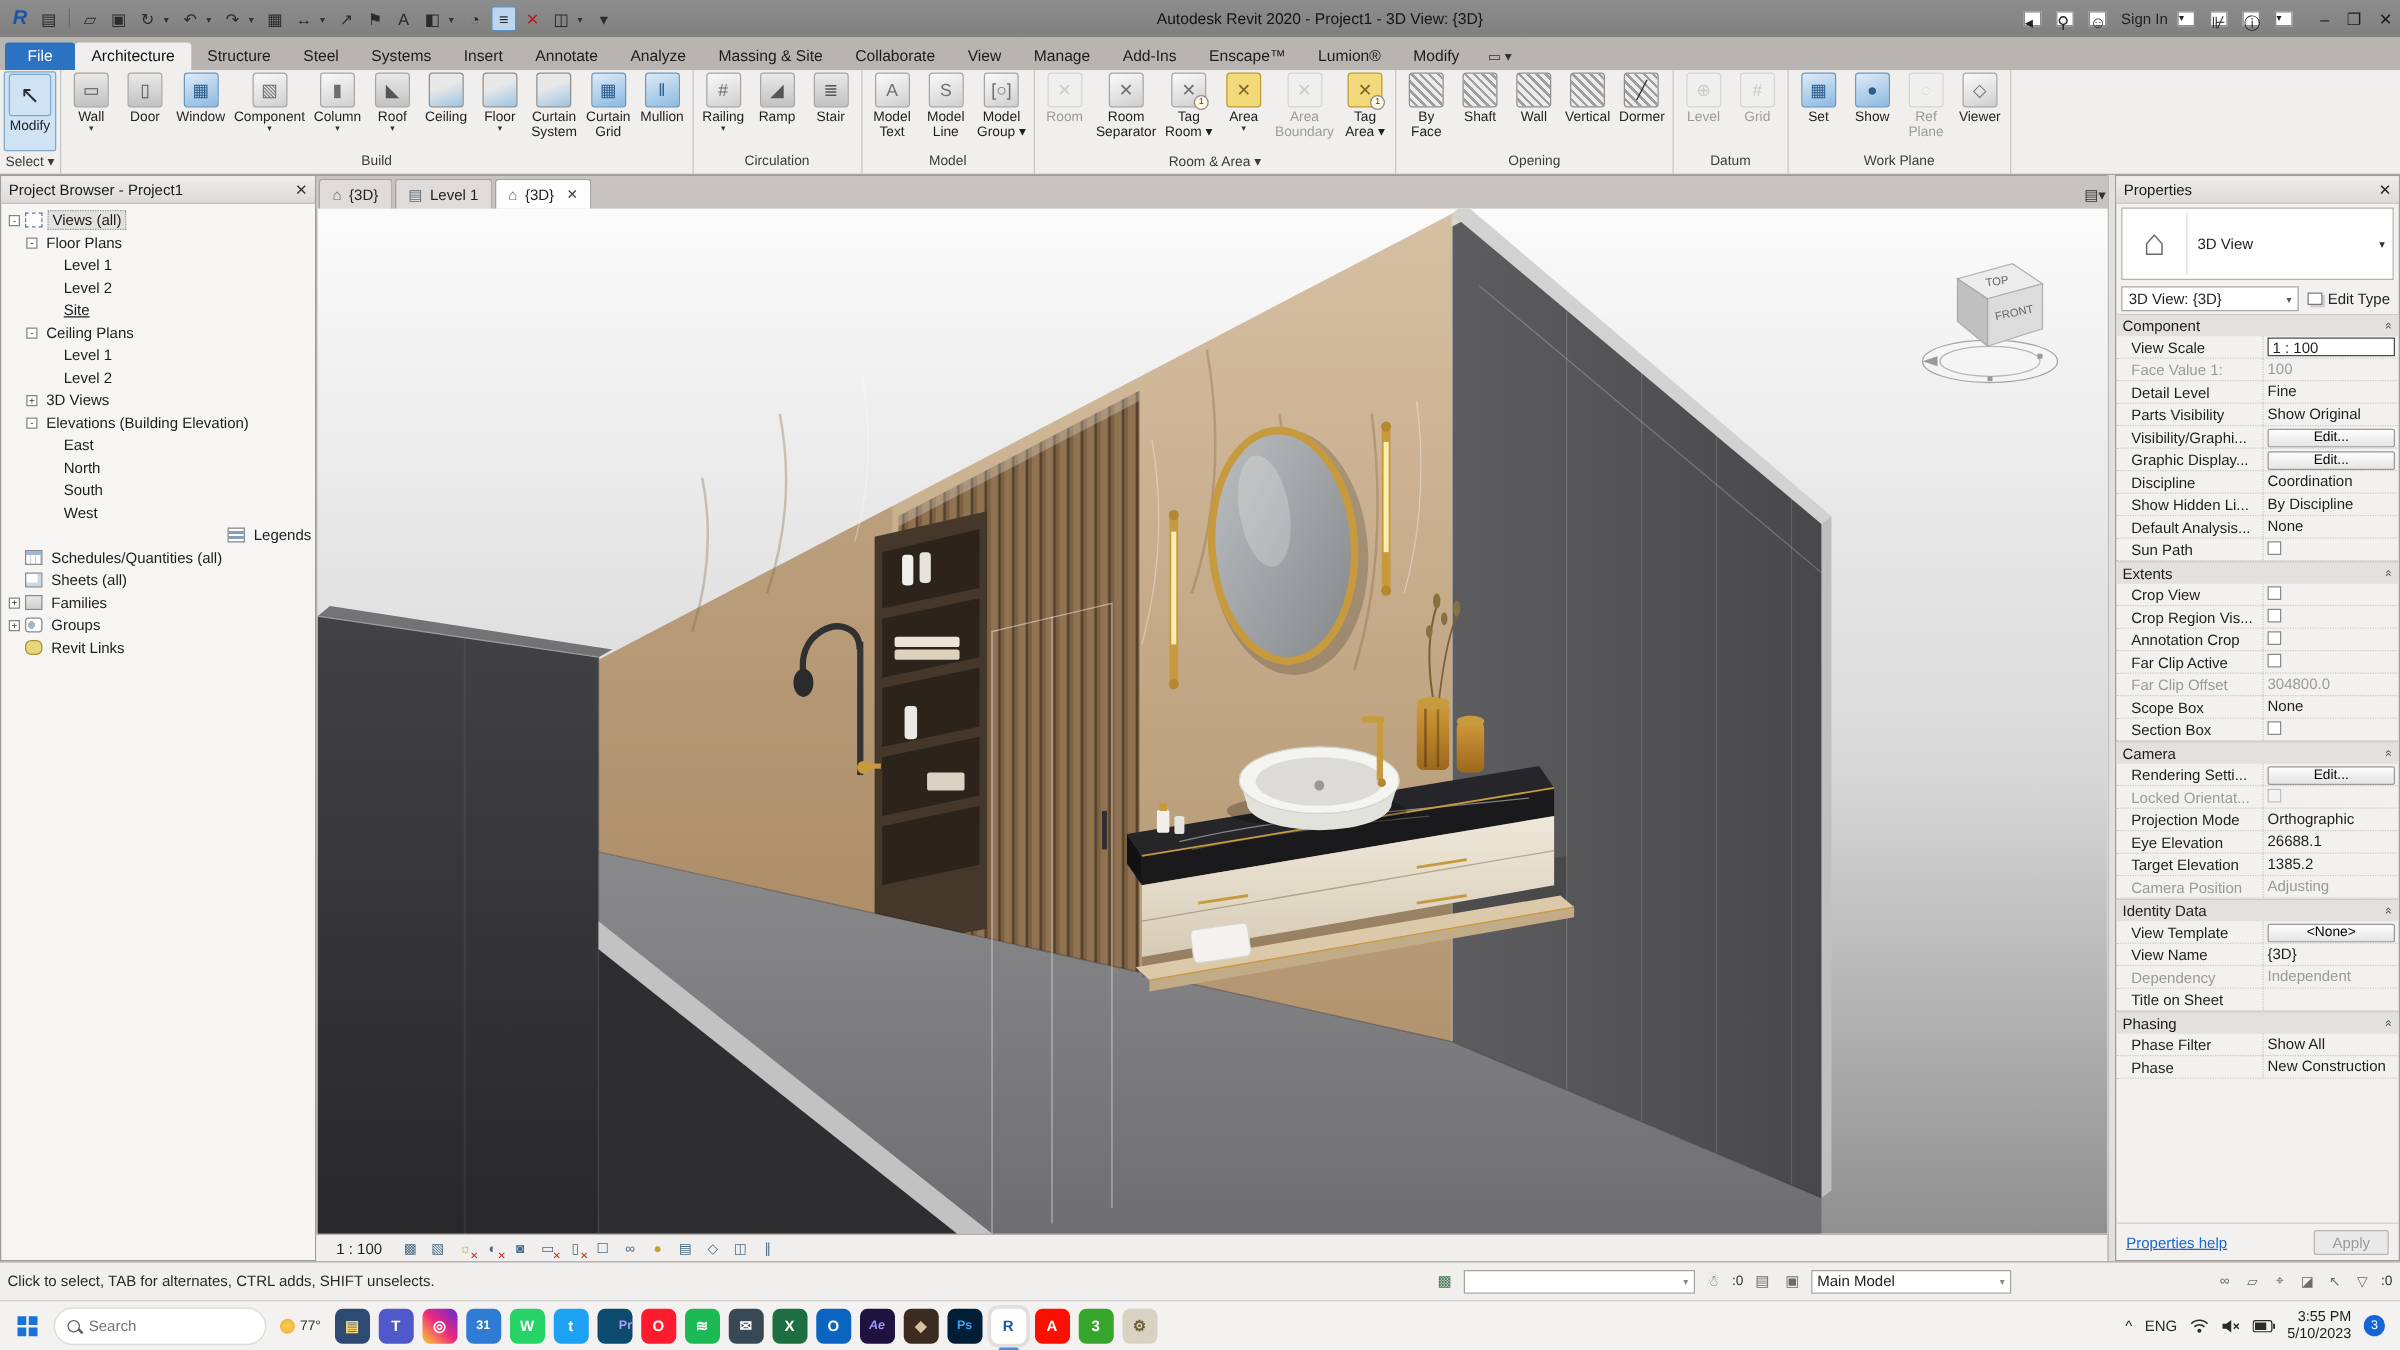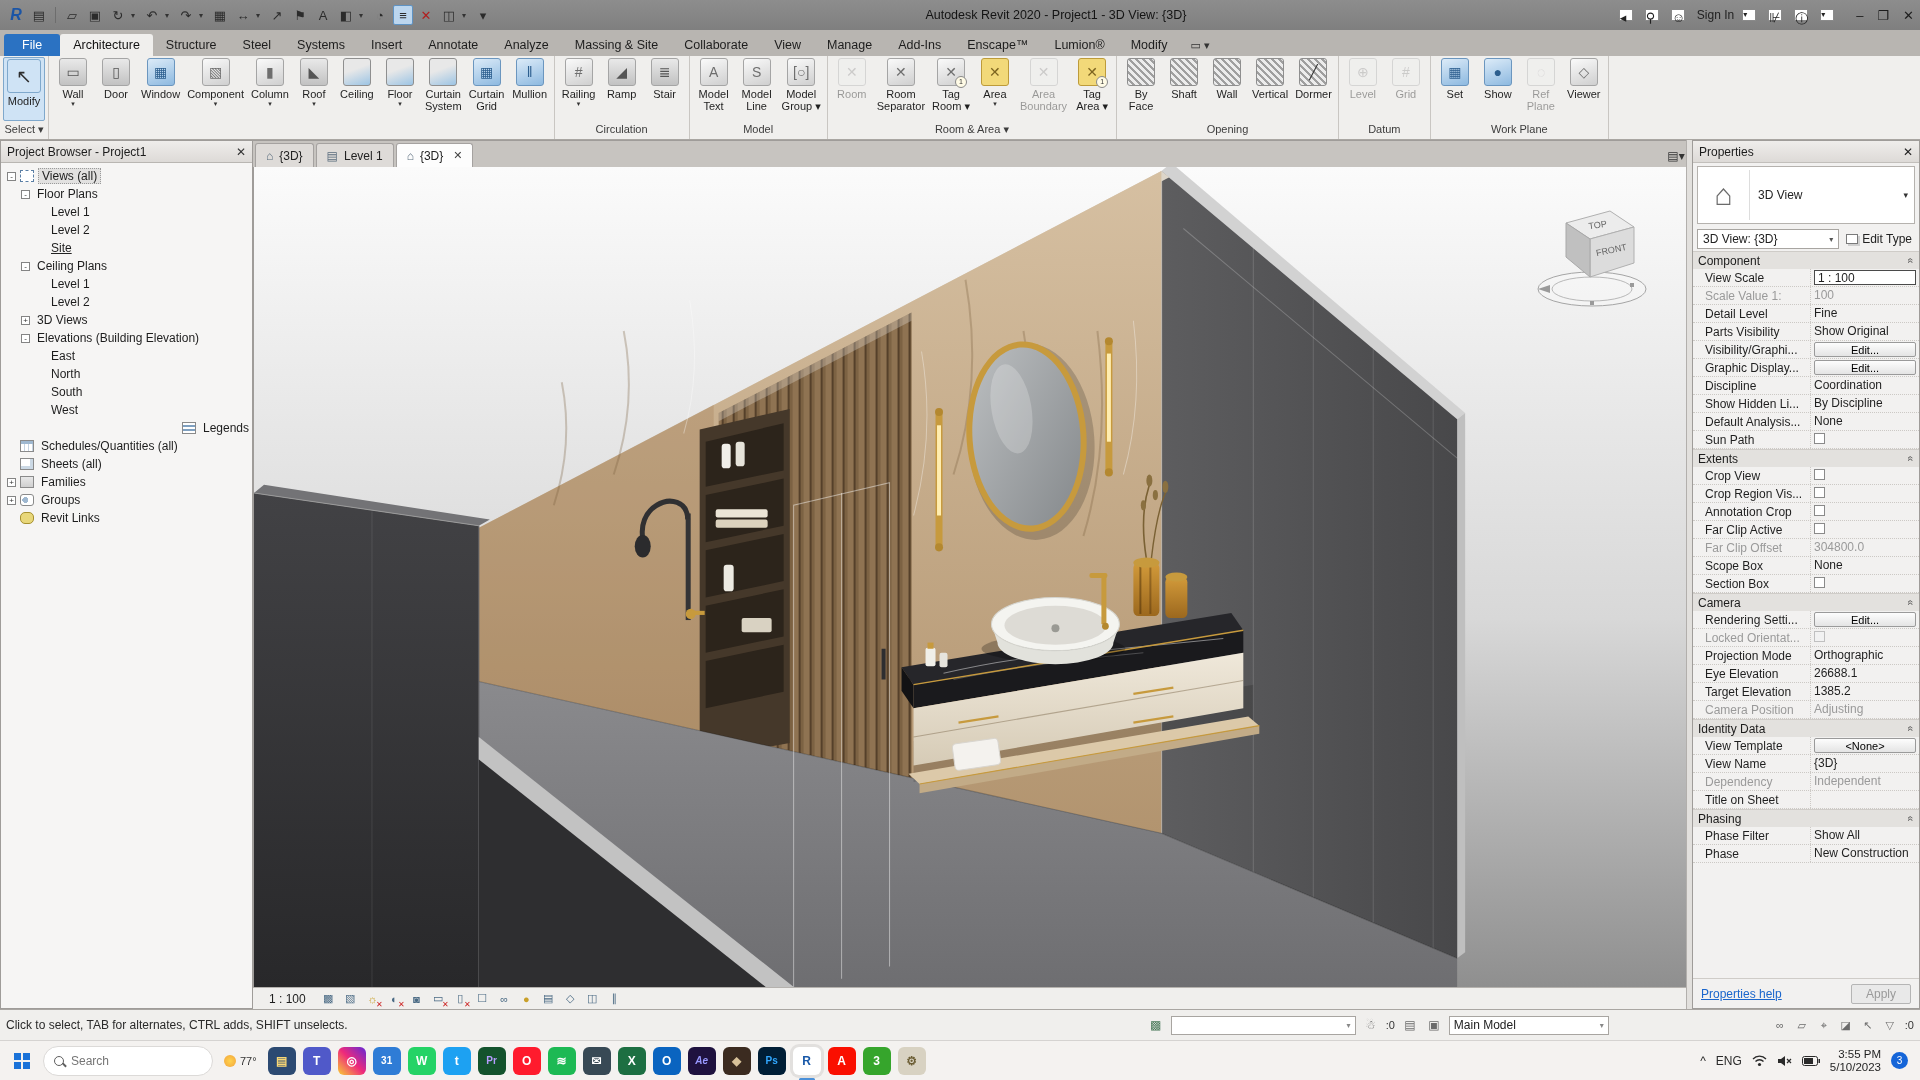--- a/index.html
+++ b/index.html
@@ -285,20 +285,21 @@
           <div class="rbtn">
             <span class="ricon ic-blue">▦</span>
             <span class="rlabel">Curtain
 Grid</span>
           </div>
           <div class="rbtn">
             <span class="ricon ic-blue">‖</span>
             <span class="rlabel">Mullion</span>
           </div>
         </div>
+        <div class="plabel">Build</div>
       </div>
       <div class="panel">
         <div class="pbtns">
           <div class="rbtn">
             <span class="ricon ">#</span>
             <span class="rlabel">Railing</span>
             <span class="rarr">▾</span>
           </div>
           <div class="rbtn">
             <span class="ricon ic-wood">◢</span>
@@ -806,21 +807,21 @@
             <span class="pst">Component</span>
             <span class="chev">«</span>
           </div>
           <div class="prow">
             <span class="plab">View Scale</span>
             <span class="pval">
               <span class="vinput">1 : 100</span>
             </span>
           </div>
           <div class="prow">
-            <span class="plab gray">Scale Value   1:</span>
+            <span class="plab gray">Face Value   1:</span>
             <span class="pval vgray">100</span>
           </div>
           <div class="prow">
             <span class="plab">Detail Level</span>
             <span class="pval">Fine</span>
           </div>
           <div class="prow">
             <span class="plab">Parts Visibility</span>
             <span class="pval">Show Original</span>
           </div>
@@ -1005,21 +1006,21 @@
         </button>
         <button class="tapp" style="background: rgb(47, 124, 214);">
           <span style="font-size: 10px;">31</span>
         </button>
         <button class="tapp" style="background: rgb(37, 211, 102);">
           <span>W</span>
         </button>
         <button class="tapp" style="background: rgb(29, 161, 242);">
           <span>t</span>
         </button>
-        <button class="tapp" style="background: #14532d;">
+        <button class="tapp" style="background: #0c4a6e; justify-content: flex-end;">
           <span style="color: rgb(182, 156, 255); font-size: 10px;">Pr</span>
         </button>
         <button class="tapp" style="background: rgb(255, 27, 45);">
           <span>O</span>
         </button>
         <button class="tapp" style="background: rgb(29, 185, 84);">
           <span>≋</span>
         </button>
         <button class="tapp" style="background: rgb(56, 73, 85);">
           <span>✉</span>

